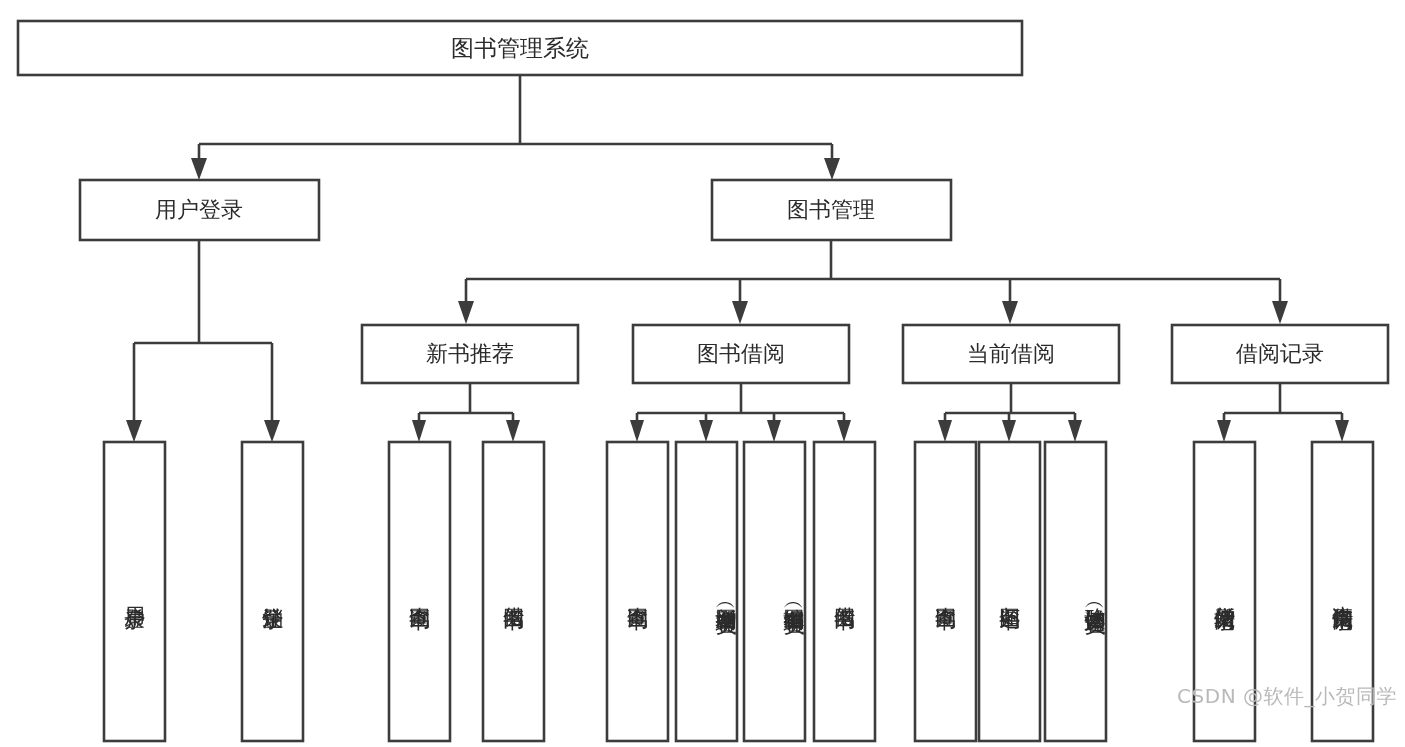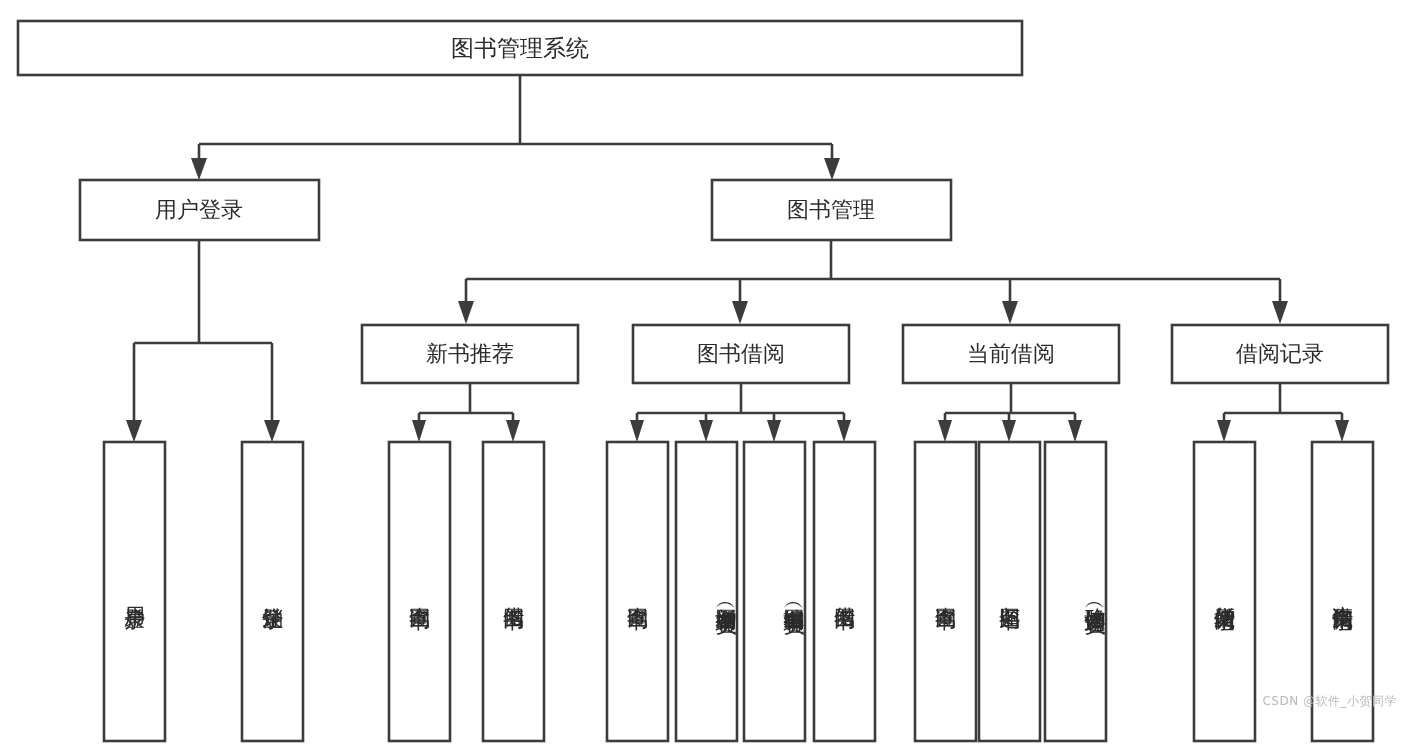--- a/index.html
+++ b/index.html
@@ -75,21 +75,21 @@
     pointer-events: none;
   }
   .leaf-label.centered {
     align-items: center;
   }
   #watermark {
     position: absolute;
     right: 8px;
     bottom: 6px;
     font-family: "DejaVu Sans", "Liberation Sans", sans-serif;
-    font-size: 12px;
+    font-size: 20px;
     color: #b9b9b9;
     letter-spacing: 0.5px;
     user-select: none;
   }
 </style>
 </head>
 <body>
 
 <div id="diagram-root">
 

